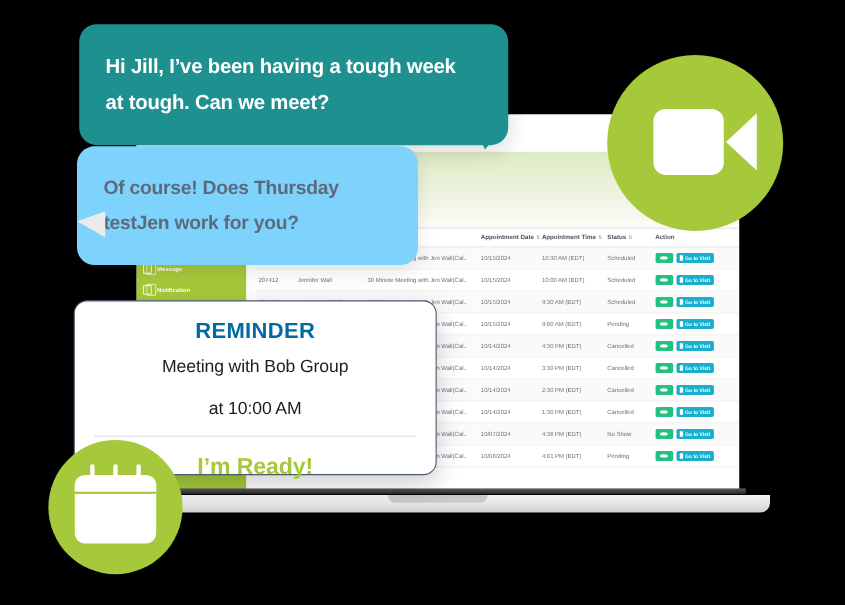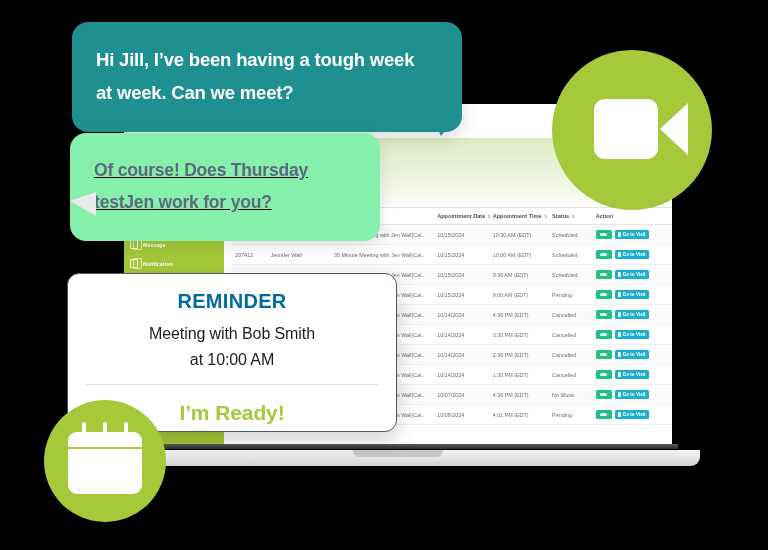--- a/index.html
+++ b/index.html
@@ -132,23 +132,22 @@
     position:absolute; left:430px; top:110px; width:32px; height:26px;
     background:#1f9090;
     clip-path:polygon(0 0, 100% 0, 34% 100%);
   }
   #bubble-teal-tail2 {
     position:absolute; left:419px; top:108px; width:22px; height:16px;
     background:#fff;
     border-radius:0 0 0 60%;
   }
   #bubble-gray {
-    left:70px; top:133px; width:310px; background:#86efac;
+    left:70px; top:133px; width:310px; background:#7dd3fc;
     box-shadow:0 6px 18px rgba(0,0,0,.10);
-    text-decoration:underline;
   }
   #bubble-gray .btext {
     color:#5d6a7d; font-size:17.5px; font-weight:700; line-height:1.82;
     letter-spacing:-.2px;
   }
   #bubble-gray-tail {
     position:absolute; left:70px; top:192px; width:26px; height:24px;
     background:#ebebeb;
     clip-path:polygon(100% 0, 100% 100%, 0 38%);
   }
@@ -160,21 +159,21 @@
     box-shadow:0 8px 22px rgba(0,0,0,.18);
     padding:16px 18px 0 18px; text-align:center;
   }
   #reminder-title {
     font-size:20px; font-weight:700; color:#0369a1; letter-spacing:.3px;
   }
   #reminder-line1 {
     font-size:16px; color:#1d1d1d; margin-top:12px; letter-spacing:-.1px;
   }
   #reminder-line2 {
-    font-size:16px; color:#1d1d1d; margin-top:8px; letter-spacing:-.1px;
+    font-size:16px; color:#1d1d1d; margin-top:20px; letter-spacing:-.1px;
   }
   #reminder-divider {
     height:1px; background:#dcdcdc; margin:15px 0 0 0;
   }
   #reminder-cta {
     font-size:21px; font-weight:700; color:#a5c93a; margin-top:16px;
     letter-spacing:-.1px; cursor:pointer;
   }
 
   
@@ -482,33 +481,33 @@
   </div>
 
   <div id="video-circle">
     <div id="video-body"></div>
     <div id="video-lens"></div>
   </div>
 
   <div id="bubble-teal-tail2"></div>
   <div class="bubble" id="bubble-teal">
     <div class="btext">Hi Jill, I’ve been having a tough week</div>
-    <div class="btext">at week. Can we meet?</div>
+    <div class="btext">at tough. Can we meet?</div>
   </div>
   <div id="bubble-teal-tail"></div>
 
   <div class="bubble" id="bubble-gray">
     <div class="btext">Of course! Does Thursday</div>
     <div class="btext">testJen work for you?</div>
   </div>
   <div id="bubble-gray-tail"></div>
 
   <div id="reminder-card">
     <div id="reminder-title">REMINDER</div>
-    <div id="reminder-line1">Meeting with Bob Smith</div>
+    <div id="reminder-line1">Meeting with Bob Group</div>
     <div id="reminder-line2">at 10:00 AM</div>
     <div id="reminder-divider"></div>
     <div id="reminder-cta">I’m Ready!</div>
   </div>
 
   <div id="calendar-circle">
     <div id="cal-body"></div>
     <div id="cal-head"></div>
     <div id="cal-sep"></div>
     <div class="cal-ring" style="left:38px"></div>

